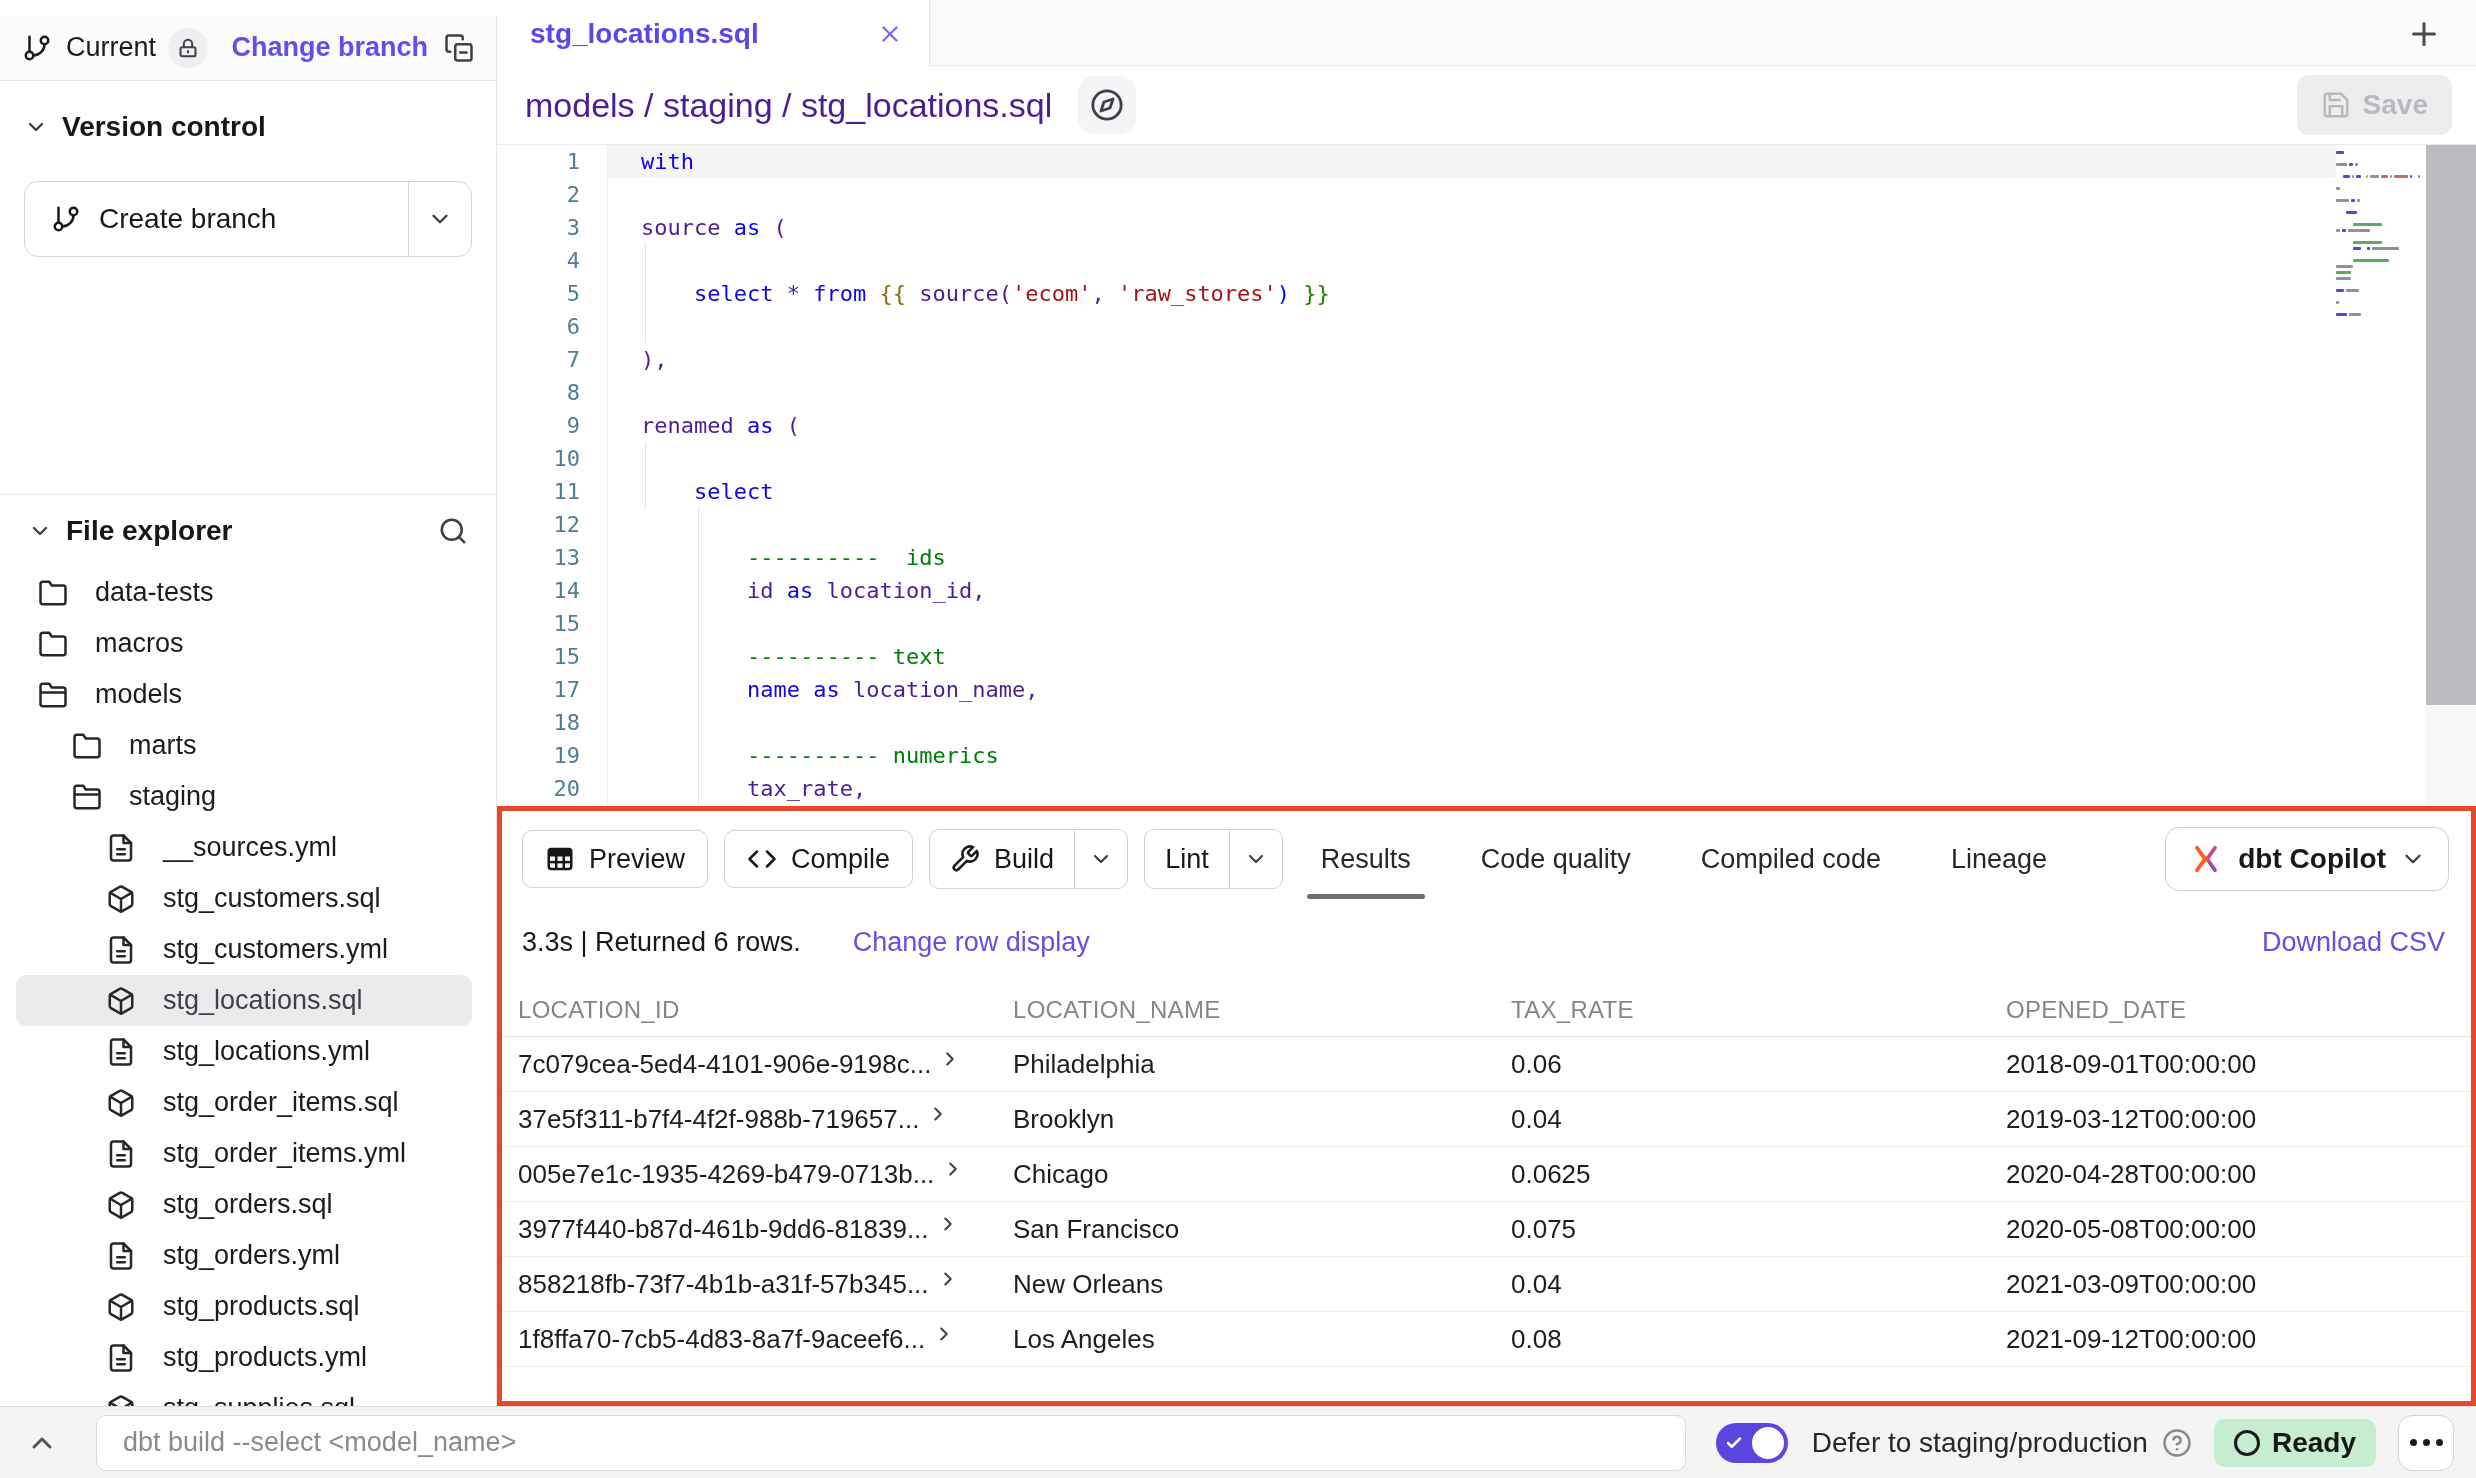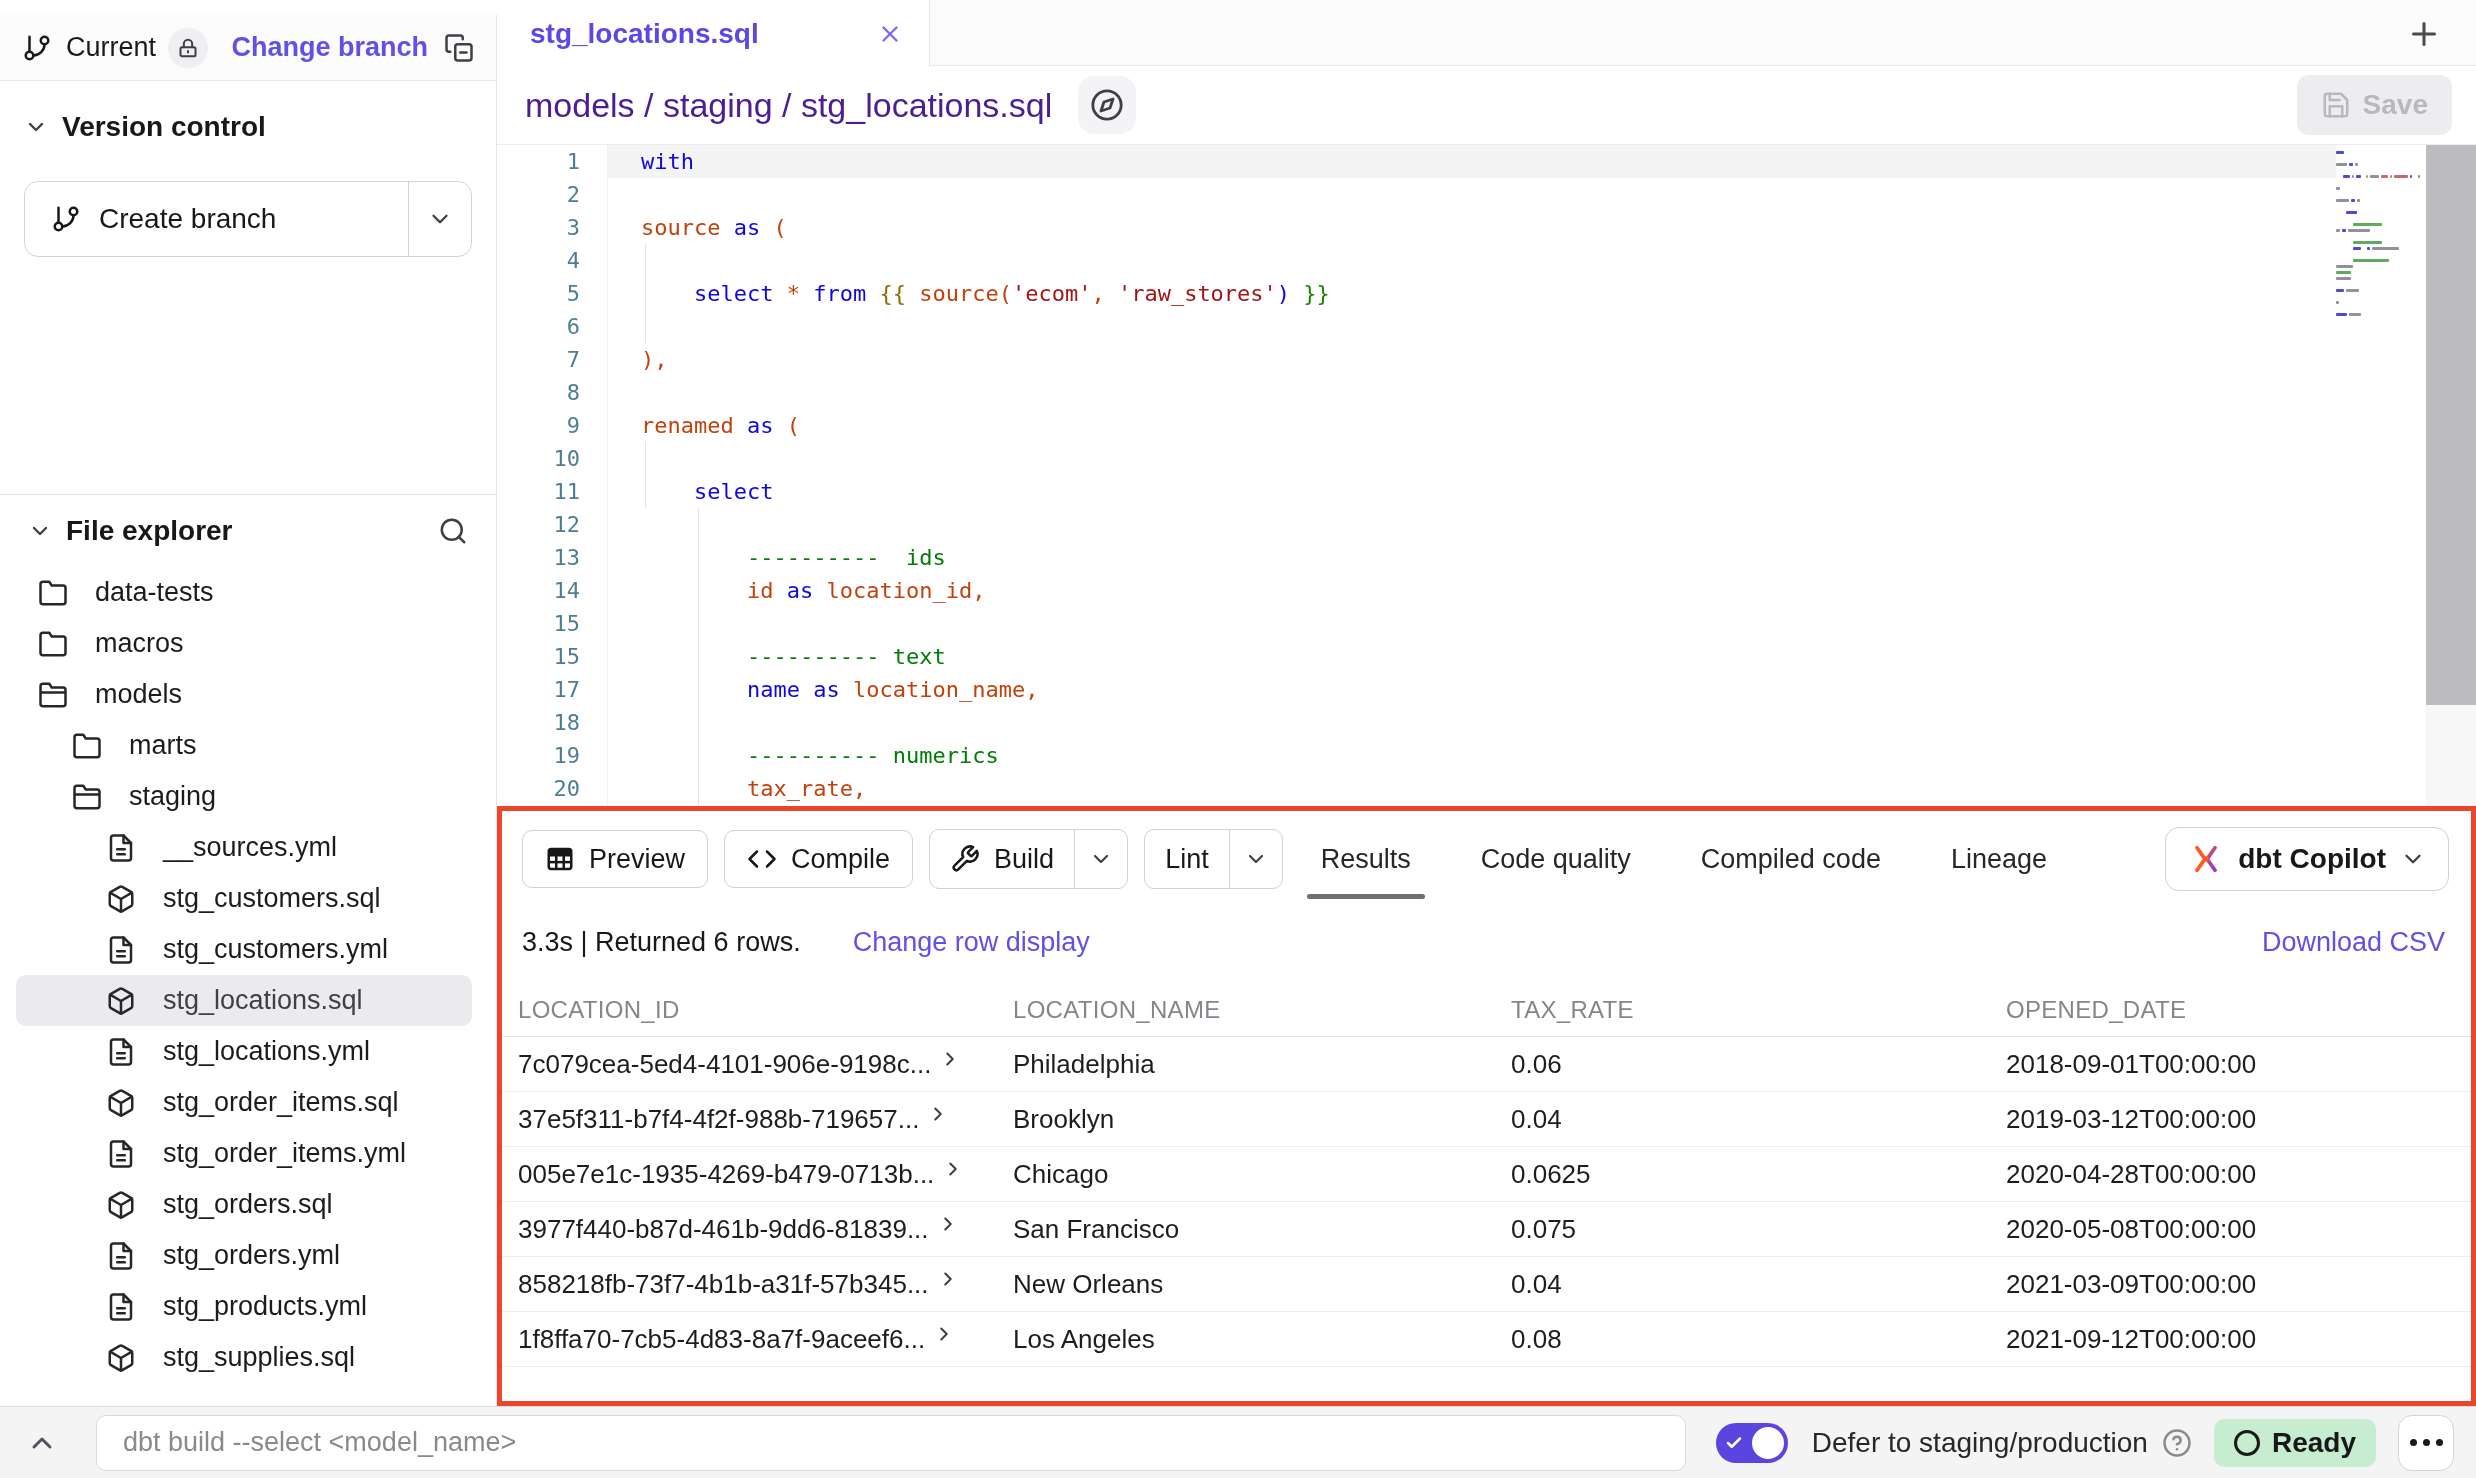--- a/index.html
+++ b/index.html
@@ -59,21 +59,21 @@
   
   .editor{position:absolute;left:0;top:145px;right:0;height:661px;background:#fff;overflow:hidden;}
   .lines{position:absolute;left:0;top:0;right:140px;}
   .line{display:flex;height:33px;line-height:33px;font-family:"DejaVu Sans Mono","Liberation Mono",monospace;
         font-size:22px;}
   .gutter{width:110px;box-sizing:border-box;padding-right:27px;text-align:right;color:#4e7e95;
           flex:none;background:#fff;}
   .code{flex:1;position:relative;padding-left:33px;white-space:pre;border-left:1px solid #f0f0f0;}
   .line.active .code{background:#f4f4f4;}
   .guide{position:absolute;top:0;bottom:0;width:1px;background:#e2e2e6;}
-  .tk-kw{color:#0f06e4;} .tk-pl{color:#c2410c;} .tk-str{color:#a31515;}
+  .tk-kw{color:#0f06e4;} .tk-pl{color:#4c1d95;} .tk-str{color:#a31515;}
   .tk-cm{color:#007d06;} .tk-j1{color:#8a6d00;} .tk-j2{color:#1d8102;} .tk-br{color:#0f06e4;}
   .minimap{position:absolute;right:56px;top:6px;width:84px;}
   .mini-line{display:flex;gap:2px;margin-bottom:3px;height:3px;}
   .mini-seg{height:3px;border-radius:1px;}
   .vscroll{position:absolute;right:0;top:0;width:50px;bottom:0;background:#f7f7f8;}
   .vscroll .thumb{position:absolute;left:0;right:0;top:0;height:560px;background:#bcbcc0;}
 
   
   .panel{position:absolute;left:0;right:0;top:806px;bottom:0;background:#fff;
          border:5px solid #e8472b;box-sizing:border-box;}
@@ -326,20 +326,30 @@
           <div class="tree-item" style="padding-left: 90px;">
             <span style="display: flex;">
               <svg width="30" height="30" viewBox="0 0 24 24" fill="none" stroke="#27272a" stroke-width="2" stroke-linecap="round" stroke-linejoin="round">
                 <path d="M14 2H6a2 2 0 0 0-2 2v16a2 2 0 0 0 2 2h12a2 2 0 0 0 2-2V8z"></path>
                 <polyline points="14 2 14 8 20 8"></polyline>
                 <line x1="15" y1="13" x2="9" y2="13"></line>
                 <line x1="15" y1="17" x2="9" y2="17"></line>
               </svg>
             </span>
             <span>stg_orders.yml</span>
+          </div>
+          <div class="tree-item" style="padding-left: 90px;">
+            <span style="display: flex;">
+              <svg width="30" height="30" viewBox="0 0 24 24" fill="none" stroke="#27272a" stroke-width="2" stroke-linecap="round" stroke-linejoin="round">
+                <path d="M21 16V8a2 2 0 0 0-1-1.73l-7-4a2 2 0 0 0-2 0l-7 4A2 2 0 0 0 3 8v8a2 2 0 0 0 1 1.73l7 4a2 2 0 0 0 2 0l7-4A2 2 0 0 0 21 16z"></path>
+                <polyline points="3.27 6.96 12 12.01 20.73 6.96"></polyline>
+                <line x1="12" y1="22.08" x2="12" y2="12"></line>
+              </svg>
+            </span>
+            <span>stg_products.sql</span>
           </div>
           <div class="tree-item" style="padding-left: 90px;">
             <span style="display: flex;">
               <svg width="30" height="30" viewBox="0 0 24 24" fill="none" stroke="#27272a" stroke-width="2" stroke-linecap="round" stroke-linejoin="round">
                 <path d="M14 2H6a2 2 0 0 0-2 2v16a2 2 0 0 0 2 2h12a2 2 0 0 0 2-2V8z"></path>
                 <polyline points="14 2 14 8 20 8"></polyline>
                 <line x1="15" y1="13" x2="9" y2="13"></line>
                 <line x1="15" y1="17" x2="9" y2="17"></line>
               </svg>
             </span>

